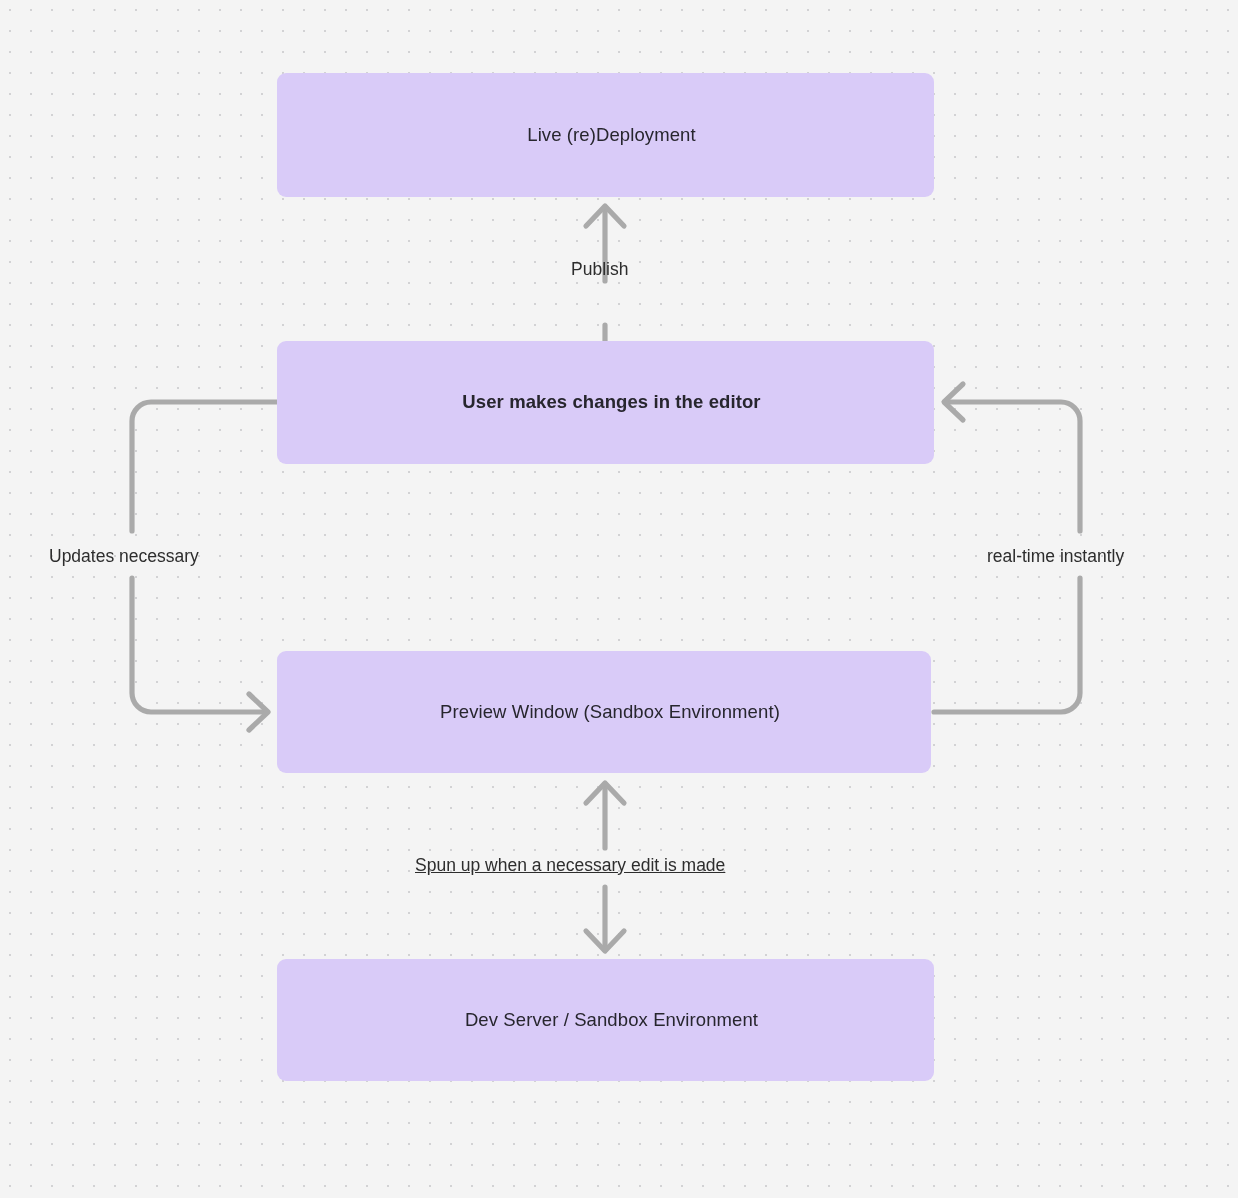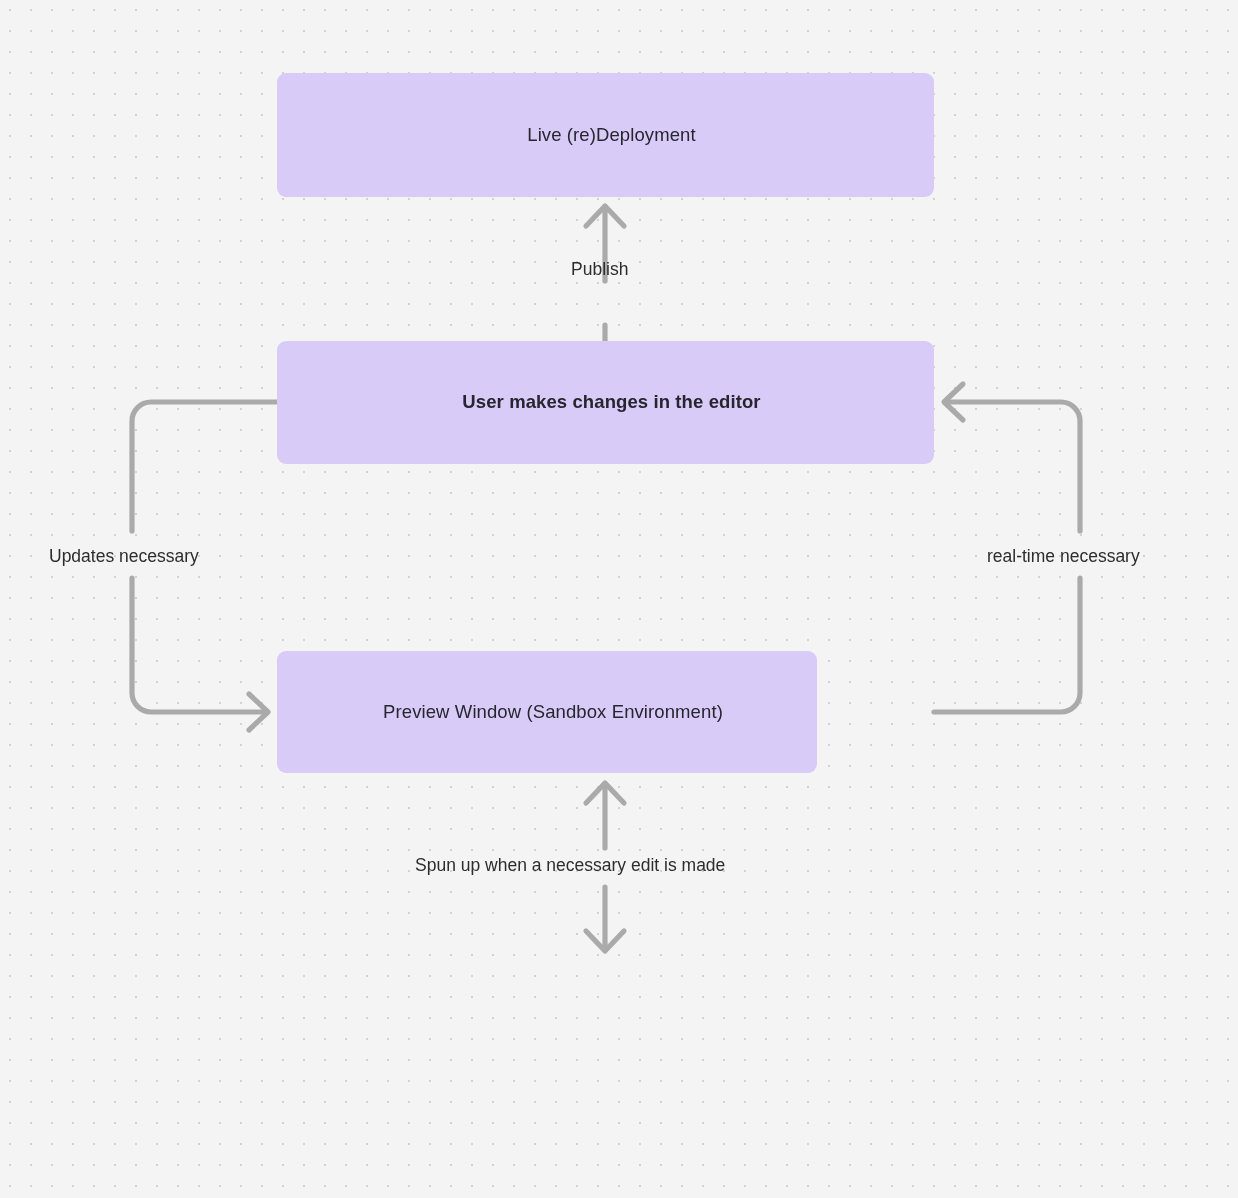--- a/index.html
+++ b/index.html
@@ -40,34 +40,34 @@
     align-items: center;
     justify-content: center;
     color: #27262e;
     font-size: 18.5px;
     letter-spacing: 0.1px;
     line-height: 1.2;
     padding-left: 12px;
   }
   #node-live        { left: 277px; top: 73px;  width: 657px; height: 124px; }
   #node-user-edits  { left: 277px; top: 341px; width: 657px; height: 123px; font-weight: bold; }
-  #node-preview     { left: 277px; top: 651px; width: 540px; height: 122px; }
+  #node-preview     { left: 277px; top: 651px; width: 654px; height: 122px; }
   #node-dev-server  { left: 277px; top: 959px; width: 657px; height: 122px; }
 
   .edge-label {
     position: absolute;
     color: #2d2d2d;
     font-size: 17.5px;
     line-height: 1;
     white-space: nowrap;
   }
   #label-publish        { left: 571px;  top: 261px; }
   #label-updates        { left: 49px;   top: 548px; }
   #label-realtime       { left: 987px;  top: 548px; }
-  #label-spun-up        { left: 415px;  top: 857px; }
+  #label-spun-up        { left: 415px;  top: 857px; text-decoration: underline; }
 </style>
 </head>
 <body>
 
 <div id="canvas">
 
   <svg id="edges" viewBox="0 0 1238 1198" width="1238" height="1198" aria-hidden="true">
     <g fill="none" stroke="#aaaaaa" stroke-width="5.2" stroke-linecap="round" stroke-linejoin="round">
 
       <g>
@@ -103,22 +103,25 @@
   </div>
 
   <div class="node" id="node-user-edits">
     <span>User makes changes in the editor</span>
   </div>
 
   <div class="node" id="node-preview">
     <span>Preview Window (Sandbox Environment)</span>
   </div>
 
+  <div class="node" id="node-dev-server">
+    <span>Dev Server / Sandbox Environment</span>
+  </div>
 
   <div class="edge-label" id="label-publish">Publish</div>
 
   <div class="edge-label" id="label-updates">Updates necessary</div>
 
-  <div class="edge-label" id="label-realtime">real-time necessary</div>
+  <div class="edge-label" id="label-realtime">real-time instantly</div>
 
   <div class="edge-label" id="label-spun-up">Spun up when a necessary edit is made</div>
 
 </div>
 
 </body></html>

